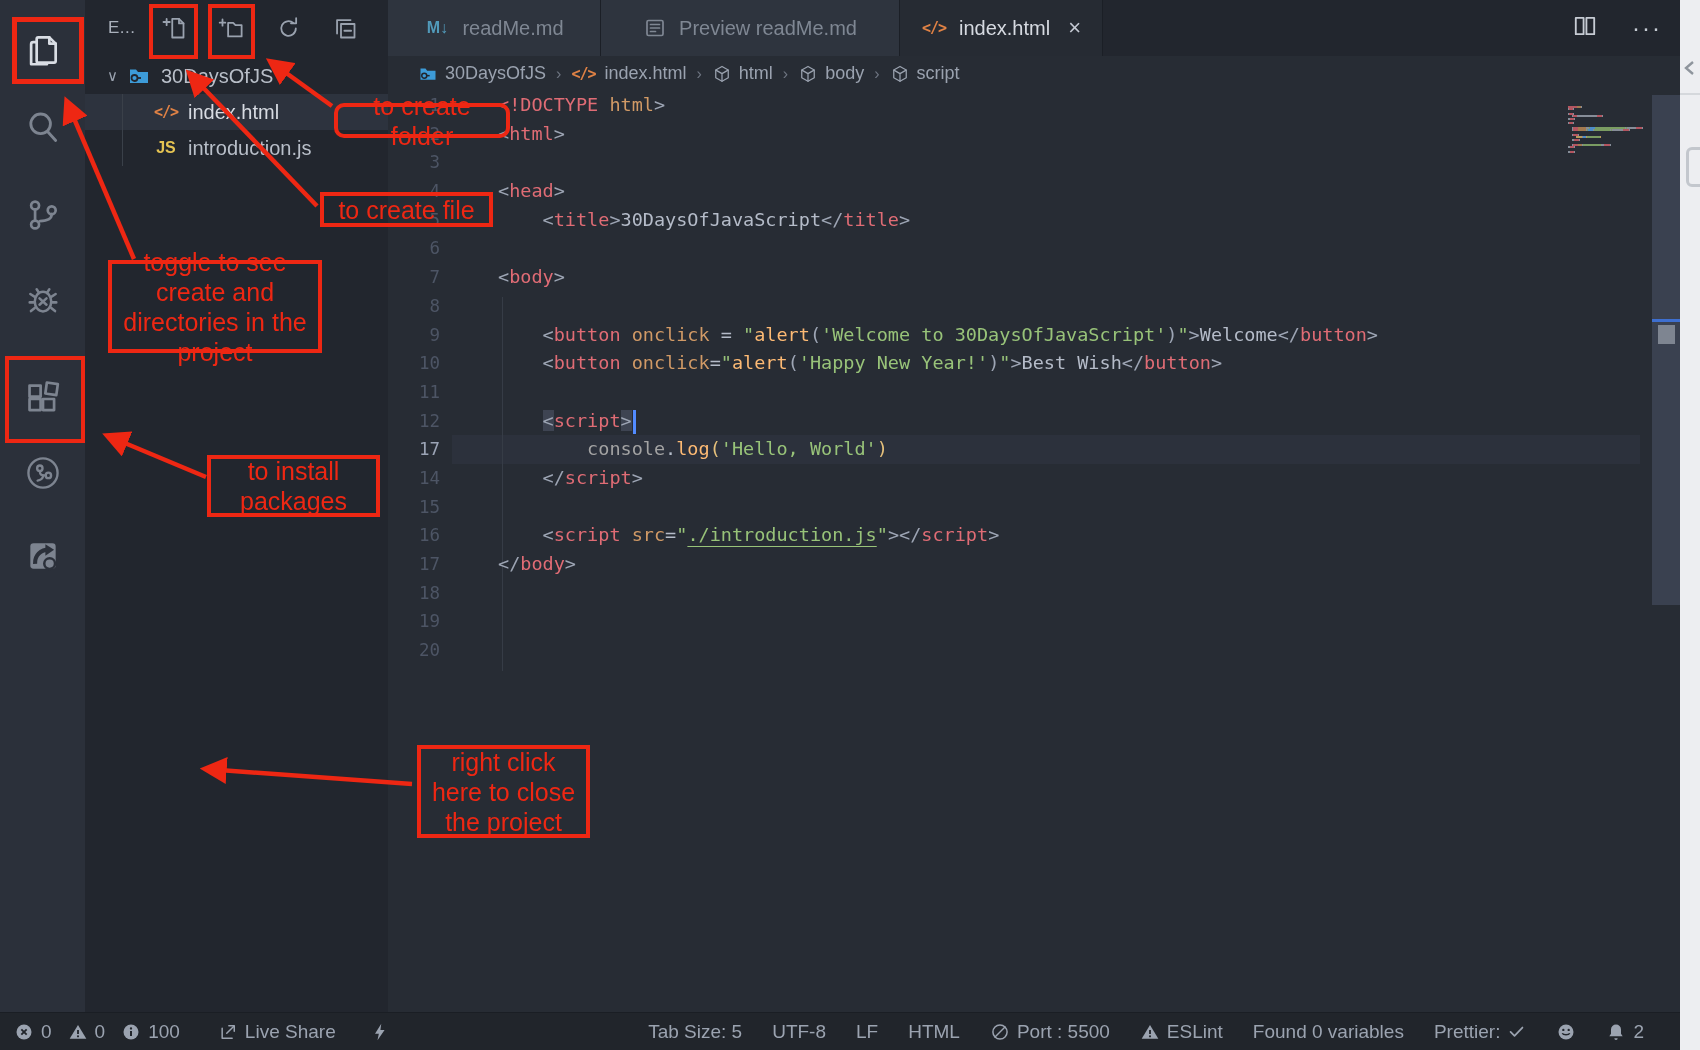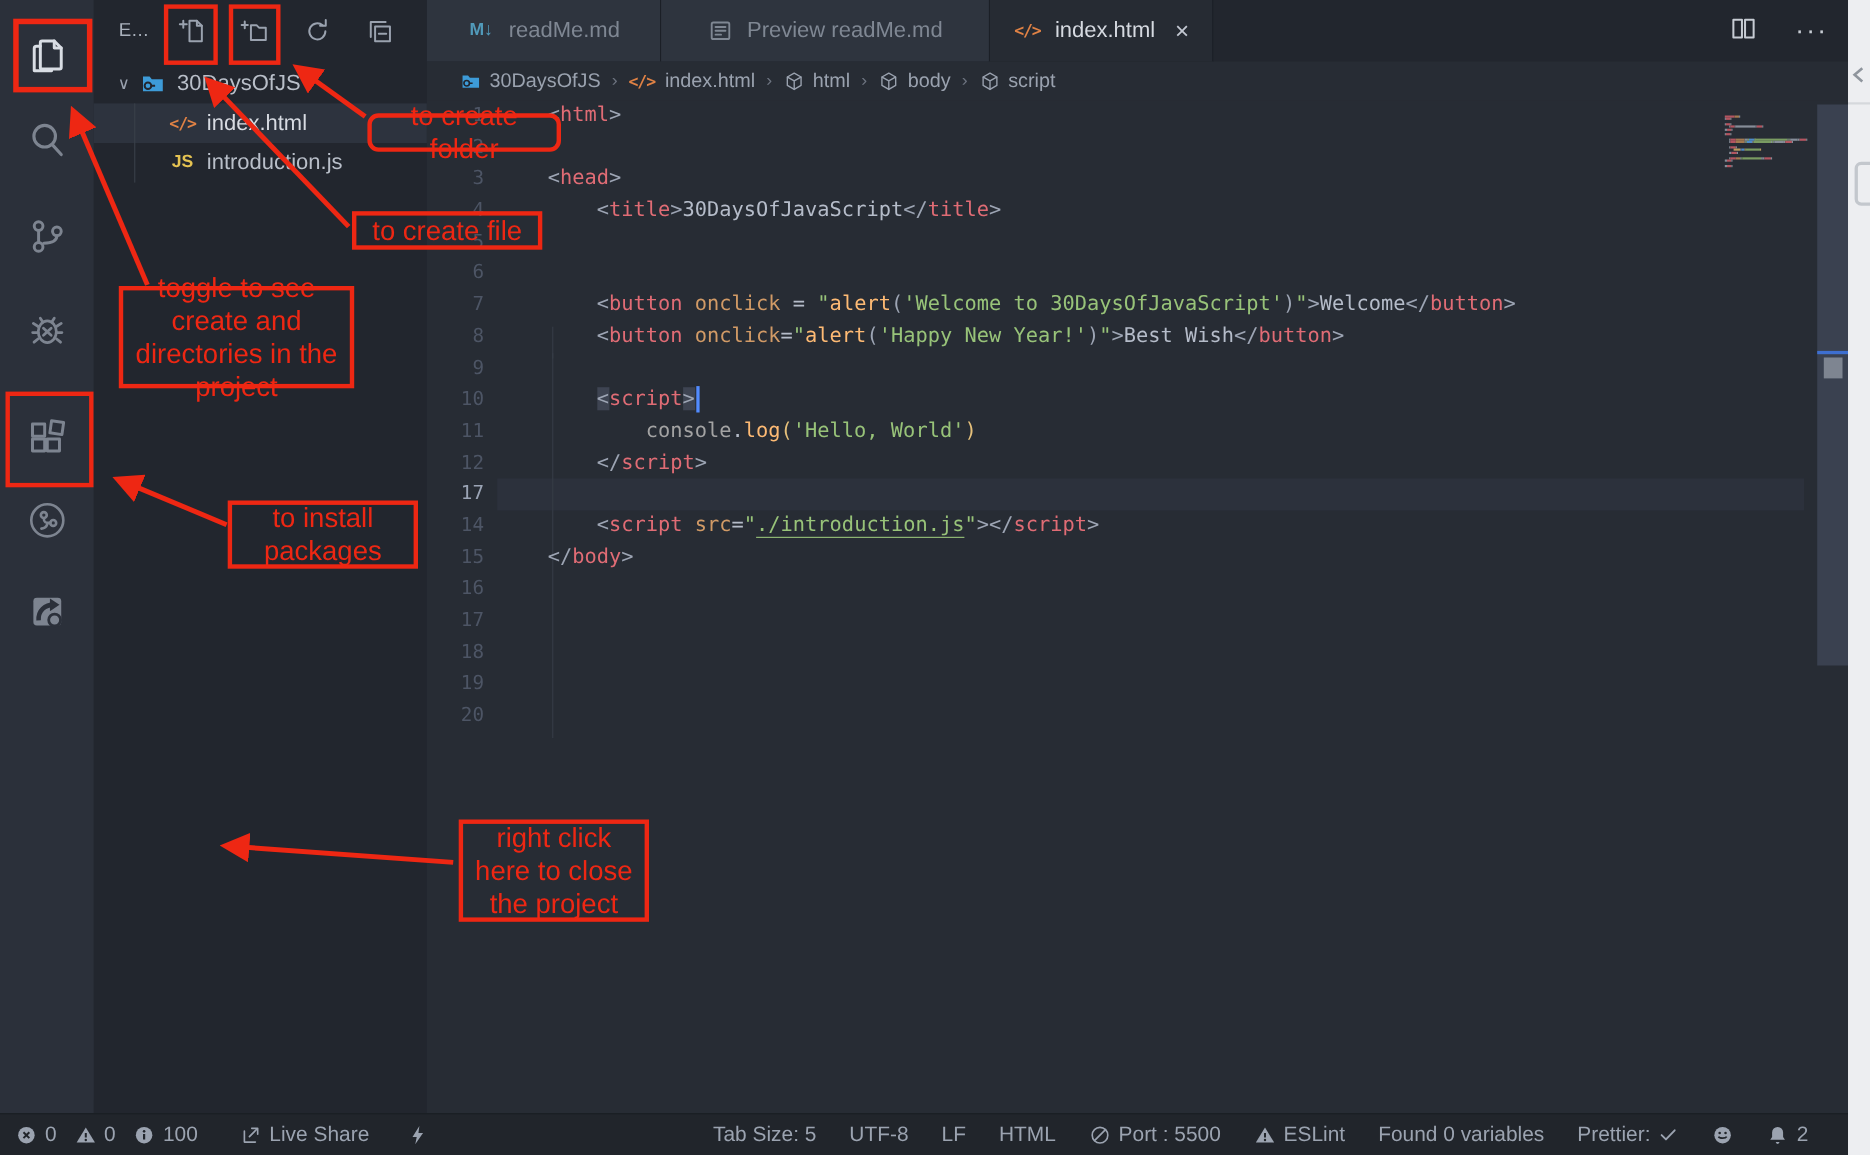--- a/index.html
+++ b/index.html
@@ -321,25 +321,27 @@
           <div class="on" style="padding-right: 12px;">17</div>
           <div style="padding-right: 12px;">14</div>
           <div style="padding-right: 12px;">15</div>
           <div style="padding-right: 12px;">16</div>
           <div style="padding-right: 12px;">17</div>
           <div style="padding-right: 12px;">18</div>
           <div style="padding-right: 12px;">19</div>
           <div style="padding-right: 12px;">20</div>
         </div>
       <div class="code-lines" id="code">
+          <div class="cl"><span class="tk-tag">&lt;!DOCTYPE</span><span class="tk-attr"> html</span><span class="tk-pun">&gt;</span></div>
           <div class="cl"><span class="tk-pun">&lt;</span><span class="tk-tag">html</span><span class="tk-pun">&gt;</span></div>
           <div class="cl"></div>
           <div class="cl"><span class="tk-pun">&lt;</span><span class="tk-tag">head</span><span class="tk-pun">&gt;</span></div>
           <div class="cl"><span class="tk-txt">    </span><span class="tk-pun">&lt;</span><span class="tk-tag">title</span><span class="tk-pun">&gt;</span><span class="tk-txt">30DaysOfJavaScript</span><span class="tk-pun">&lt;/</span><span class="tk-tag">title</span><span class="tk-pun">&gt;</span></div>
           <div class="cl"></div>
+          <div class="cl"><span class="tk-pun">&lt;</span><span class="tk-tag">body</span><span class="tk-pun">&gt;</span></div>
           <div class="cl"></div>
           <div class="cl"><span class="tk-txt">    </span><span class="tk-pun">&lt;</span><span class="tk-tag">button</span><span class="tk-attr"> onclick</span><span class="tk-txt"> = </span><span class="tk-str">"</span><span class="tk-fn">alert</span><span class="tk-pun">(</span><span class="tk-str">'Welcome to 30DaysOfJavaScript'</span><span class="tk-pun">)</span><span class="tk-str">"</span><span class="tk-pun">&gt;</span><span class="tk-txt">Welcome</span><span class="tk-pun">&lt;/</span><span class="tk-tag">button</span><span class="tk-pun">&gt;</span></div>
           <div class="cl"><span class="tk-txt">    </span><span class="tk-pun">&lt;</span><span class="tk-tag">button</span><span class="tk-attr"> onclick</span><span class="tk-txt">=</span><span class="tk-str">"</span><span class="tk-fn">alert</span><span class="tk-pun">(</span><span class="tk-str">'Happy New Year!'</span><span class="tk-pun">)</span><span class="tk-str">"</span><span class="tk-pun">&gt;</span><span class="tk-txt">Best Wish</span><span class="tk-pun">&lt;/</span><span class="tk-tag">button</span><span class="tk-pun">&gt;</span></div>
           <div class="cl"></div>
           <div class="cl"><span class="tk-txt">    </span><span class="tk-punh">&lt;</span><span class="tk-tag">script</span><span class="tk-punh">&gt;</span><span class="cursor"></span></div>
           <div class="cl"><span class="tk-txt">        </span><span class="tk-bi">console</span><span class="tk-txt">.</span><span class="tk-fn">log</span><span class="tk-par">(</span><span class="tk-str">'Hello, World'</span><span class="tk-par">)</span></div>
           <div class="cl"><span class="tk-txt">    </span><span class="tk-pun">&lt;/</span><span class="tk-tag">script</span><span class="tk-pun">&gt;</span></div>
           <div class="cl"></div>
           <div class="cl"><span class="tk-txt">    </span><span class="tk-pun">&lt;</span><span class="tk-tag">script</span><span class="tk-attr"> src</span><span class="tk-txt">=</span><span class="tk-str">"</span><span class="tk-lnk">./introduction.js</span><span class="tk-str">"</span><span class="tk-pun">&gt;</span><span class="tk-pun">&lt;/</span><span class="tk-tag">script</span><span class="tk-pun">&gt;</span></div>
           <div class="cl"><span class="tk-pun">&lt;/</span><span class="tk-tag">body</span><span class="tk-pun">&gt;</span></div>

